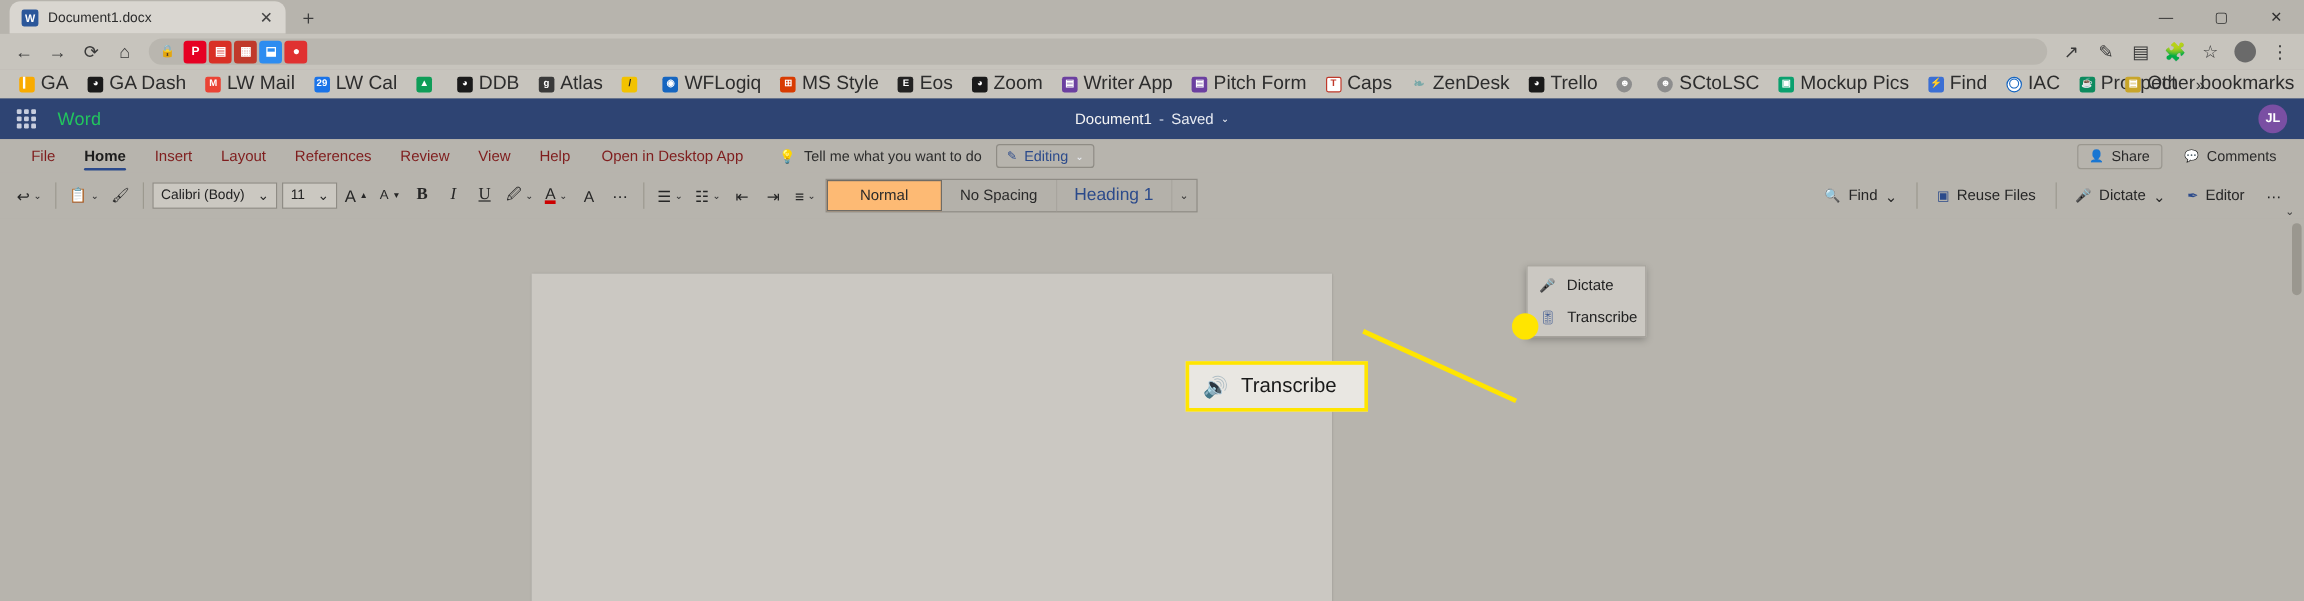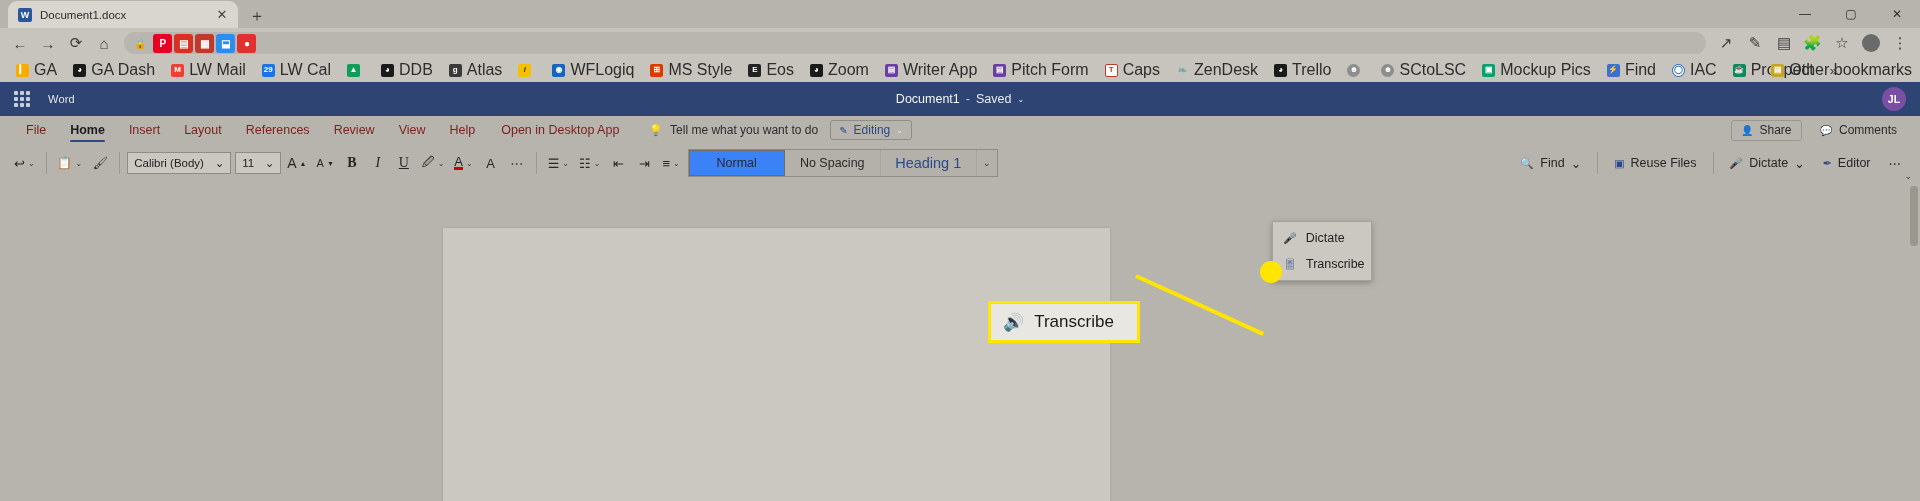--- a/index.html
+++ b/index.html
@@ -110,21 +110,21 @@
   .word-header {
     height:34px; background:#2e4473;
     display:flex; align-items:center; position:relative;
     padding:0 14px;
   }
   .waffle {
     width:16px; height:16px; display:grid;
     grid-template-columns:repeat(3,1fr); gap:2px; margin-right:18px;
   }
   .waffle i { background:#c8cede; border-radius:1px; }
-  .word-brand { color:#e5e5e5; font-size:11px; letter-spacing:.2px; }
+  .word-brand { color:#22c55e; font-size:15px; letter-spacing:.2px; }
   .doc-title-wrap {
     position:absolute; left:0; right:0; top:0; bottom:0;
     display:flex; align-items:center; justify-content:center;
     gap:6px; pointer-events:none;
   }
   .doc-title { color:#f5f5f5; font-size:12.5px; }
   .doc-sep { color:#cfd6e6; font-size:12.5px; }
   .doc-saved { color:#e8ebf2; font-size:12.5px; }
   .chev { font-size:8px; color:#e8ebf2; }
   .user-avatar {
@@ -201,21 +201,21 @@
 
   .styles-gallery {
     display:flex; align-items:stretch; height:28px;
     border:1px solid #8f8c85; background:#b4b1aa; margin-left:4px;
   }
   .style-cell {
     width:96px; display:flex; align-items:center;
     justify-content:center; font-size:12.5px; color:#2a2a2a;
     border-right:1px solid #a8a59e;
   }
-  .style-cell.sel { background:#3b82f6; border:1px solid #6f6c66; }
+  .style-cell.sel { background:#fdba74; border:1px solid #6f6c66; }
   .style-cell.h1 { font-size:14.5px; color:#2b4a8b; }
   .style-more {
     width:20px; display:flex; align-items:center;
     justify-content:center; font-size:9px; color:#333;
   }
   .ribbon-far {
     position:absolute; right:10px; display:flex;
     align-items:center; gap:0;
   }
   .tbl {

